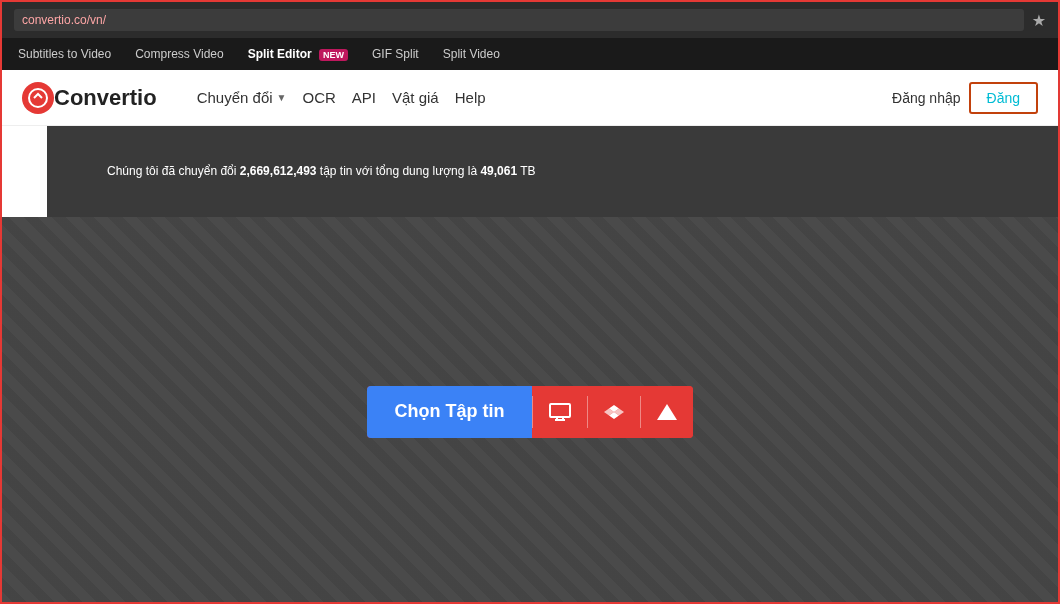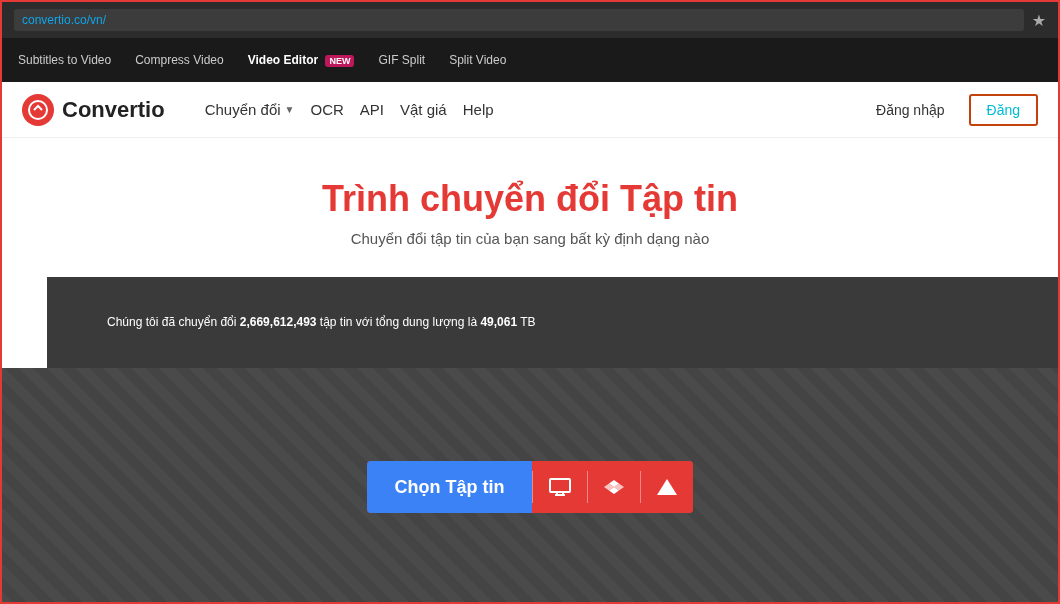--- a/index.html
+++ b/index.html
@@ -21,32 +21,32 @@
       gap: 8px;
     }
     .browser-url {
       flex: 1;
       background: #3c3c3c;
       border-radius: 3px;
       height: 22px;
       display: flex;
       align-items: center;
       padding: 0 8px;
-      color: #0ea5e9;
+      color: #fca5a5;
       font-size: 12px;
     }
     .browser-star {
       color: #aaa;
       font-size: 16px;
     }
 
     
     .top-menu {
       background: #1a1a1a;
-      height: 44px;
+      height: 32px;
       display: flex;
       align-items: center;
       padding: 0 16px;
       gap: 24px;
     }
     .top-menu-item {
       color: #ccc;
       font-size: 12px;
       cursor: pointer;
       white-space: nowrap;
@@ -70,21 +70,20 @@
       background: #fff;
       height: 56px;
       display: flex;
       align-items: center;
       padding: 0 20px;
       border-bottom: 1px solid #eee;
     }
     .logo {
       display: flex;
       align-items: center;
-      gap: 8px;
       margin-right: 40px;
     }
     .logo-icon {
       width: 32px;
       height: 32px;
       background: #e53935;
       border-radius: 50%;
       display: flex;
       align-items: center;
       justify-content: center;
@@ -111,21 +110,21 @@
       align-items: center;
       gap: 4px;
     }
     .nav-link .chevron {
       font-size: 10px;
       color: #666;
     }
     .nav-right {
       display: flex;
       align-items: center;
-      gap: 24px;
+      gap: 8px;
       margin-left: 36px;
     }
     .btn-login {
       color: #333;
       font-size: 14px;
       cursor: pointer;
     }
     .btn-register {
       border: 2px solid #c2410c;
       color: #00bcd4;
@@ -239,21 +238,21 @@
   </div>
   <span class="browser-star">★</span>
 </div>
 
 <div class="page-wrapper">
 
   <div class="top-menu">
     <span class="top-menu-item">Subtitles to Video</span>
     <span class="top-menu-item">Compress Video</span>
     <span class="top-menu-item active">
-      <span>Video Editor</span>
+      <span>Split Editor</span>
       <span class="badge-new">NEW</span>
     </span>
     <span class="top-menu-item">GIF Split</span>
     <span class="top-menu-item">Split Video</span>
   </div>
 
   <div class="main-nav">
     <div class="logo">
       <div class="logo-icon">
         <svg width="20" height="20" viewBox="0 0 20 20">
@@ -274,24 +273,20 @@
       <span class="nav-link">Vật giá</span>
       <span class="nav-link">Help</span>
     </div>
 
     <div class="nav-right">
       <span class="btn-login">Đăng nhập</span>
       <button class="btn-register">Đăng</button>
     </div>
   </div>
 
-  <div class="hero">
-    <h1 class="hero-title">Trình chuyển đổi Tập tin</h1>
-    <p class="hero-subtitle">Chuyển đổi tập tin của bạn sang bất kỳ định dạng nào</p>
-  </div>
 
   <div class="stats-bar">
     <span>Chúng tôi đã chuyển đổi </span><strong>2,669,612,493</strong><span> tập tin với tổng dung lượng là </span><strong>49,061</strong><span> TB</span>
   </div>
 
   <div class="upload-section" style="flex:1;">
     <div class="upload-area">
       <div class="upload-btn-group">
         <button class="upload-btn-main">Chọn Tập tin</button>
         <div class="upload-btn-divider"></div>

